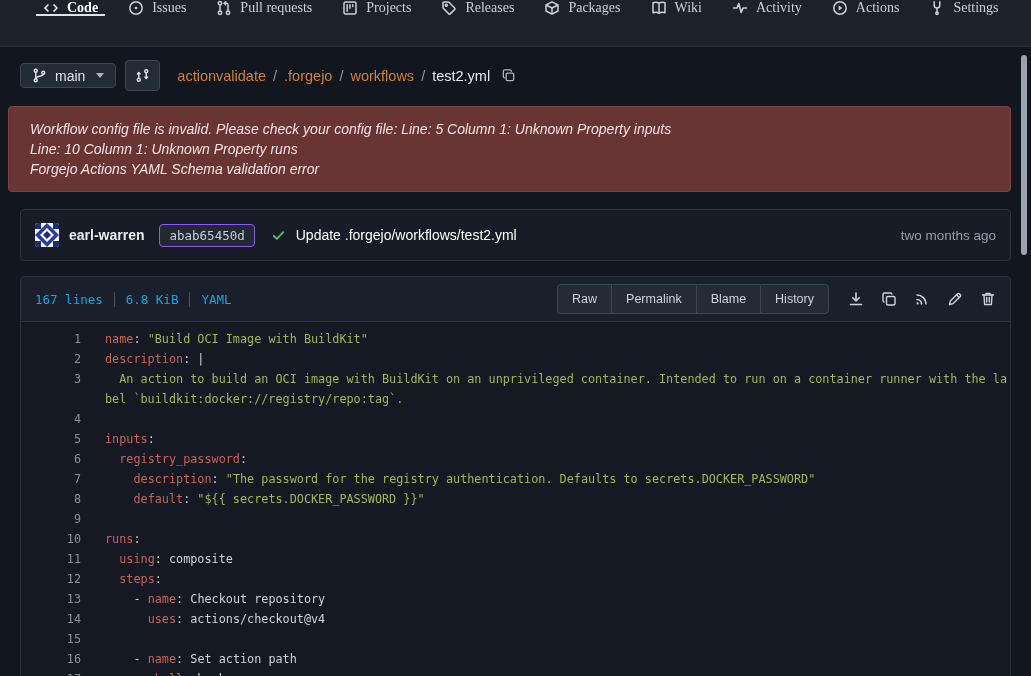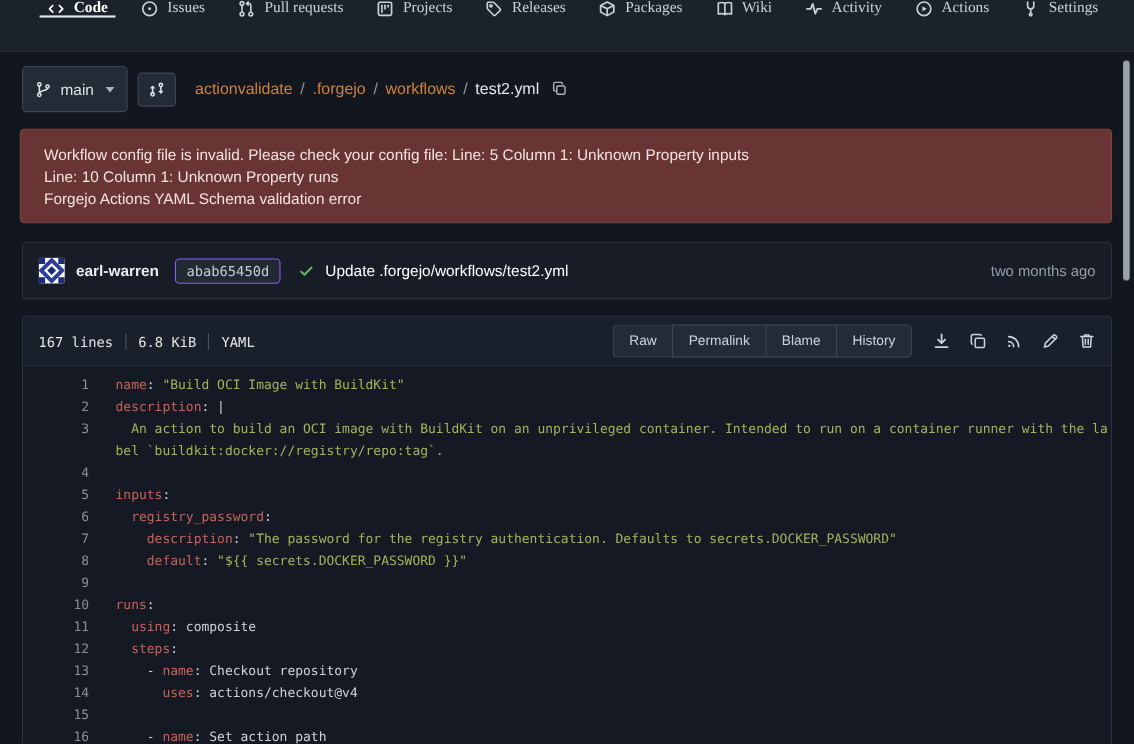--- a/index.html
+++ b/index.html
@@ -50,36 +50,36 @@
     content:"";position:absolute;left:6px;right:6px;bottom:0;height:2px;background:#dde3ea;
   }
   .nav-settings{margin-left:auto;}
 
   
   .branch-row{display:flex;align-items:center;padding:13px 20px 0 20px;}
   .btn{
     background:var(--btn-bg);border:1px solid var(--btn-border);border-radius:4px;
     color:#dde2e9;display:flex;align-items:center;cursor:pointer;
   }
-  .branch-btn{height:42px;padding:0 11px;gap:8px;font-size:14px;}
+  .branch-btn{height:25px;padding:0 11px;gap:8px;font-size:14px;}
   .caret{
     width:0;height:0;border-left:4px solid transparent;border-right:4px solid transparent;
     border-top:5px solid #aab4c0;margin-left:3px;
   }
   .compare-btn{width:35px;height:31px;justify-content:center;margin-left:9px;}
   .breadcrumb{margin-left:17px;display:flex;gap:7px;font-size:14.5px;color:#8d97a5;}
   .breadcrumb .seg{color:var(--orange);cursor:pointer;text-decoration:none;}
   .breadcrumb .file{color:#e4e9ef;}
   .breadcrumb .copy-path{color:#aab4c0;cursor:pointer;margin-left:4px;}
 
   
   .error-banner{
-    margin:15px 20px 0 18px;background:var(--error-bg);border:1px solid var(--error-border);
+    margin:15px 20px 0 8px;background:var(--error-bg);border:1px solid var(--error-border);
     border-radius:4px;padding:12px 21px;color:var(--error-text);
-    font-size:14px;line-height:20px;
+    font-size:14px;line-height:20px;font-style:italic;
   }
 
   
   .commit-box{
     margin:17px 20px 0 20px;height:52px;background:var(--panel-bg);
     border:1px solid var(--panel-border);border-radius:4px;
     display:flex;align-items:center;padding:0 14px;gap:10px;
   }
   .avatar{width:24px;height:24px;border-radius:3px;overflow:hidden;flex:none;}
   .author{font-weight:700;color:#e9edf2;font-size:14px;}
@@ -93,21 +93,21 @@
   .commit-time{margin-left:auto;color:#949eac;font-size:13.5px;}
 
   
   .file-box{margin:15px 20px 0 20px;border:1px solid var(--panel-border);border-radius:4px;overflow:hidden;}
   .file-header{
     background:var(--header-bg);height:45px;display:flex;align-items:center;
     padding:0 14px;border-bottom:1px solid var(--panel-border);
   }
   .file-meta{
     display:flex;align-items:center;gap:11px;
-    font-family:"DejaVu Sans Mono", monospace;font-size:12.5px;color:#e5e5e5;
+    font-family:"DejaVu Sans Mono", monospace;font-size:12.5px;color:#0ea5e9;
   }
   .vsep{width:1px;height:15px;background:#48525f;}
   .btn-group{margin-left:auto;display:flex;}
   .btn-group button{
     background:var(--btn-bg);border:1px solid var(--btn-border);color:#ccd3dc;
     font-family:"Liberation Sans", sans-serif;font-size:12.5px;padding:7px 14px;cursor:pointer;
     border-right-width:0;
   }
   .btn-group button:first-child{border-radius:4px 0 0 4px;}
   .btn-group button:last-child{border-radius:0 4px 4px 0;border-right-width:1px;}

